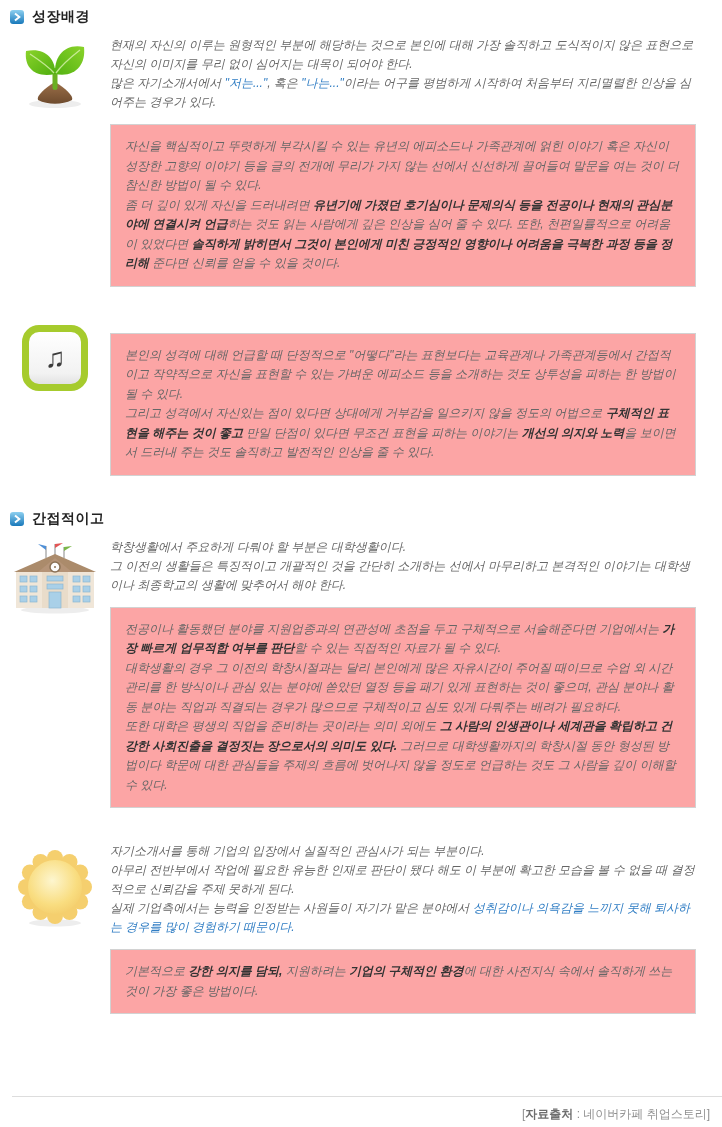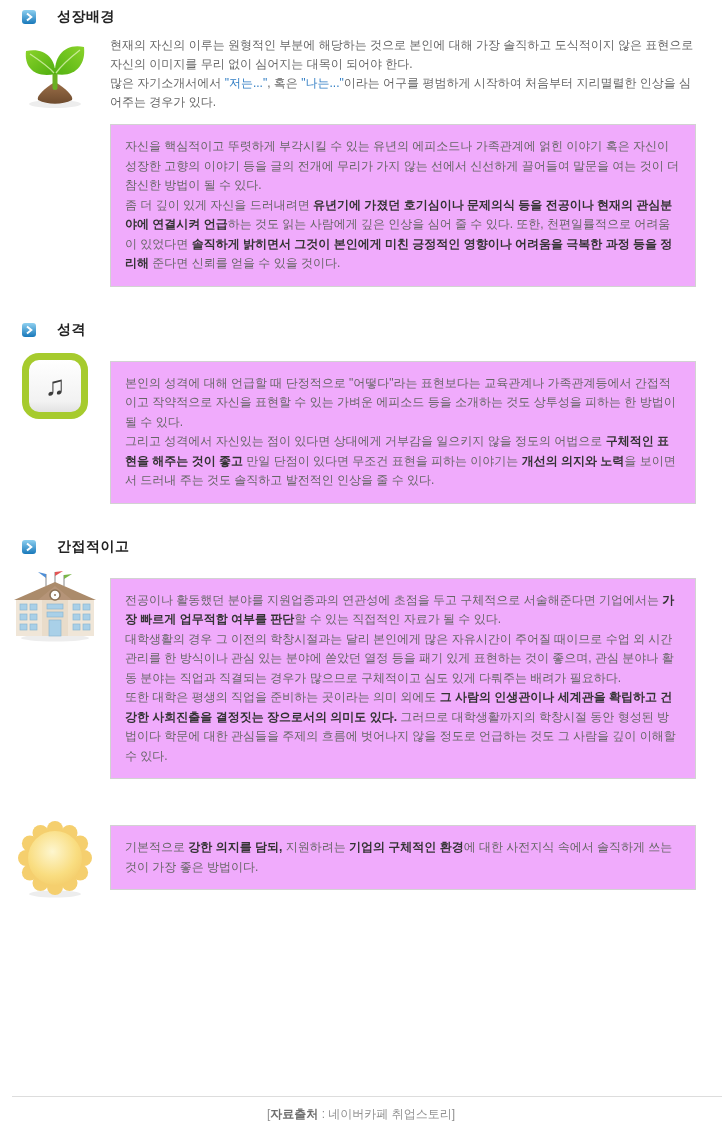--- a/index.html
+++ b/index.html
@@ -3,47 +3,47 @@
 <meta charset="utf-8">
 <style>
   * { margin:0; padding:0; box-sizing:border-box; }
   html,body { background:#fff; }
   body {
     width:722px; height:1127px; position:relative; overflow:hidden;
     font-family:"Liberation Sans","DejaVu Sans",sans-serif;
     padding-top:8px;
   }
   .sec { margin-bottom:34px; }
-  .sec-header { display:flex; align-items:center; gap:21px; padding-left:22px; margin-bottom:10px; }
+  .sec-header { display:flex; align-items:center; gap:8px; padding-left:10px; margin-bottom:10px; }
   .bullet { width:14px; height:14px; flex:0 0 14px; display:block; }
   .sec-title { font-size:14px; font-weight:bold; color:#222; letter-spacing:0.5px; }
   .sec-body { display:flex; align-items:flex-start; }
   .icon-col { width:110px; flex:0 0 110px; display:flex; justify-content:center; padding-top:4px; }
-  .text-col { flex:1 1 auto; padding-right:26px; }
+  .text-col { flex:1 1 auto; padding-right:26px;font-style:italic; }
   .intro {
     font-size:12px; line-height:19px; color:#666; white-space:pre-line;
   }
   .tip-box {
-    margin-top:12px; border:1px solid #d2d2d2; background:#f0abfc;
+    margin-top:12px; border:1px solid #d2d2d2; background:#fca5a5;
     padding:12px 14px;
   }
   .box-text { font-size:12px; line-height:19.5px; color:#666; white-space:pre-line; }
   .r-b { font-weight:bold; color:#333; }
   .r-blue { color:#2e7cc3; }
   .r-fb { font-weight:bold; color:#6e6e6e; }
   .music-badge {
     width:66px; height:66px; border-radius:17px;
     border:7px solid #a6cb2d; background:linear-gradient(180deg,#ffffff 0%,#f2f2f2 80%,#e2e2e2 100%);
     display:flex; align-items:center; justify-content:center;
   }
   .music-badge span { font-size:28px; color:#3c3c3c; line-height:1; }
   .page-footer {
     position:absolute; left:12px; right:0; top:1096px;
     border-top:1px solid #ddd;
-    padding:9px 12px 0 0; text-align:center;
+    padding:9px 12px 0 0; text-align:right;
     font-size:12px; color:#909090;
   }
 </style>
 </head>
 <body>
 
 <svg width="0" height="0" style="position:absolute" aria-hidden="true">
   <defs>
     <linearGradient id="bulletGrad" x1="0" y1="0" x2="0" y2="1">
       <stop offset="0" stop-color="#8ed0f0"></stop>
@@ -94,27 +94,20 @@
 많은 자기소개서에서 </span><span class="r-blue">"저는..."</span><span>, 혹은 </span><span class="r-blue">"나는..."</span><span>이라는 어구를 평범하게 시작하여 처음부터 지리멸렬한 인상을 심어주는 경우가 있다.</span></p>
       <div class="tip-box">
         <p class="box-text"><span>자신을 핵심적이고 뚜렷하게 부각시킬 수 있는 유년의 에피소드나 가족관계에 얽힌 이야기 혹은 자신이 성장한 고향의 이야기 등을 글의 전개에 무리가 가지 않는 선에서 신선하게 끌어들여 말문을 여는 것이 더 참신한 방법이 될 수 있다.
 좀 더 깊이 있게 자신을 드러내려면 </span><span class="r-b">유년기에 가졌던 호기심이나 문제의식 등을 전공이나 현재의 관심분야에 연결시켜 언급</span><span>하는 것도 읽는 사람에게 깊은 인상을 심어 줄 수 있다. 또한, 천편일률적으로 어려움이 있었다면 </span><span class="r-b">솔직하게 밝히면서 그것이 본인에게 미친 긍정적인 영향이나 어려움을 극복한 과정 등을 정리해</span><span> 준다면 신뢰를 얻을 수 있을 것이다.</span></p>
       </div>
     </div>
   </div>
 </section>
 
 <section class="sec">
-  <div class="sec-header">
-    <svg class="bullet" viewBox="0 0 14 14">
-      <rect width="14" height="14" rx="3" fill="url(#bulletGrad)"></rect>
-      <path d="M5 3.5 L9.3 7 L5 10.5" stroke="#fff" stroke-width="2" fill="none"></path>
-    </svg>
-    <h2 class="sec-title">성격</h2>
-  </div>
   <div class="sec-body">
     <div class="icon-col">
       <div class="music-badge">
           <span>♫</span>
         </div>
     </div>
     <div class="text-col">
       <div class="tip-box">
         <p class="box-text"><span>본인의 성격에 대해 언급할 때 단정적으로 "어떻다"라는 표현보다는 교육관계나 가족관계등에서 간접적이고 작약적으로 자신을 표현할 수 있는 가벼운 에피소드 등을 소개하는 것도 상투성을 피하는 한 방법이 될 수 있다.
 그리고 성격에서 자신있는 점이 있다면 상대에게 거부감을 일으키지 않을 정도의 어법으로 </span><span class="r-b">구체적인 표현을 해주는 것이 좋고</span><span> 만일 단점이 있다면 무조건 표현을 피하는 이야기는 </span><span class="r-b">개선의 의지와 노력</span><span>을 보이면서 드러내 주는 것도 솔직하고 발전적인 인상을 줄 수 있다.</span></p>
@@ -160,20 +153,22 @@
             <rect x="75" y="44" width="7" height="6"></rect>
           <rect x="65" y="54" width="7" height="6"></rect>
             <rect x="75" y="54" width="7" height="6"></rect>
           <rect x="39" y="34" width="16" height="5"></rect>
           <rect x="39" y="42" width="16" height="5"></rect>
           <rect x="41" y="50" width="12" height="16"></rect>
         </g>
       </svg>
     </div>
     <div class="text-col">
+      <p class="intro"><span>학창생활에서 주요하게 다뤄야 할 부분은 대학생활이다.
+그 이전의 생활들은 특징적이고 개괄적인 것을 간단히 소개하는 선에서 마무리하고 본격적인 이야기는 대학생이나 최종학교의 생활에 맞추어서 해야 한다.</span></p>
       <div class="tip-box">
         <p class="box-text"><span>전공이나 활동했던 분야를 지원업종과의 연관성에 초점을 두고 구체적으로 서술해준다면 기업에서는 </span><span class="r-b">가장 빠르게 업무적합 여부를 판단</span><span>할 수 있는 직접적인 자료가 될 수 있다.
 대학생활의 경우 그 이전의 학창시절과는 달리 본인에게 많은 자유시간이 주어질 때이므로 수업 외 시간 관리를 한 방식이나 관심 있는 분야에 쏟았던 열정 등을 패기 있게 표현하는 것이 좋으며, 관심 분야나 활동 분야는 직업과 직결되는 경우가 많으므로 구체적이고 심도 있게 다뤄주는 배려가 필요하다.
 또한 대학은 평생의 직업을 준비하는 곳이라는 의미 외에도 </span><span class="r-b">그 사람의 인생관이나 세계관을 확립하고 건강한 사회진출을 결정짓는 장으로서의 의미도 있다.</span><span> 그러므로 대학생활까지의 학창시절 동안 형성된 방법이다 학문에 대한 관심들을 주제의 흐름에 벗어나지 않을 정도로 언급하는 것도 그 사람을 깊이 이해할 수 있다.</span></p>
       </div>
     </div>
   </div>
 </section>
 
 <section class="sec">
@@ -192,20 +187,23 @@
             <circle cx="26.5" cy="66.1" r="8"></circle>
             <circle cx="15.9" cy="55.5" r="8"></circle>
           <circle cx="12" cy="41" r="8"></circle>
             <circle cx="15.9" cy="26.5" r="8"></circle>
             <circle cx="26.5" cy="15.9" r="8"></circle>
         </g>
         <circle cx="41" cy="41" r="27" fill="url(#sunGrad)"></circle>
       </svg>
     </div>
     <div class="text-col">
+      <p class="intro"><span>자기소개서를 통해 기업의 입장에서 실질적인 관심사가 되는 부분이다.
+아무리 전반부에서 작업에 필요한 유능한 인재로 판단이 됐다 해도 이 부분에 확고한 모습을 볼 수 없을 때 결정적으로 신뢰감을 주제 못하게 된다.
+실제 기업측에서는 능력을 인정받는 사원들이 자기가 맡은 분야에서 </span><span class="r-blue">성취감이나 의욕감을 느끼지 못해 퇴사하는 경우를 많이 경험하기 때문이다.</span></p>
       <div class="tip-box">
         <p class="box-text"><span>기본적으로 </span><span class="r-b">강한 의지를 담되,</span><span> 지원하려는 </span><span class="r-b">기업의 구체적인 환경</span><span>에 대한 사전지식 속에서 솔직하게 쓰는 것이 가장 좋은 방법이다.</span></p>
       </div>
     </div>
   </div>
 </section>
 
 <div class="page-footer">
   <span><span>[</span><span class="r-fb">자료출처</span><span> : 네이버카페 취업스토리]</span></span>
 </div>

